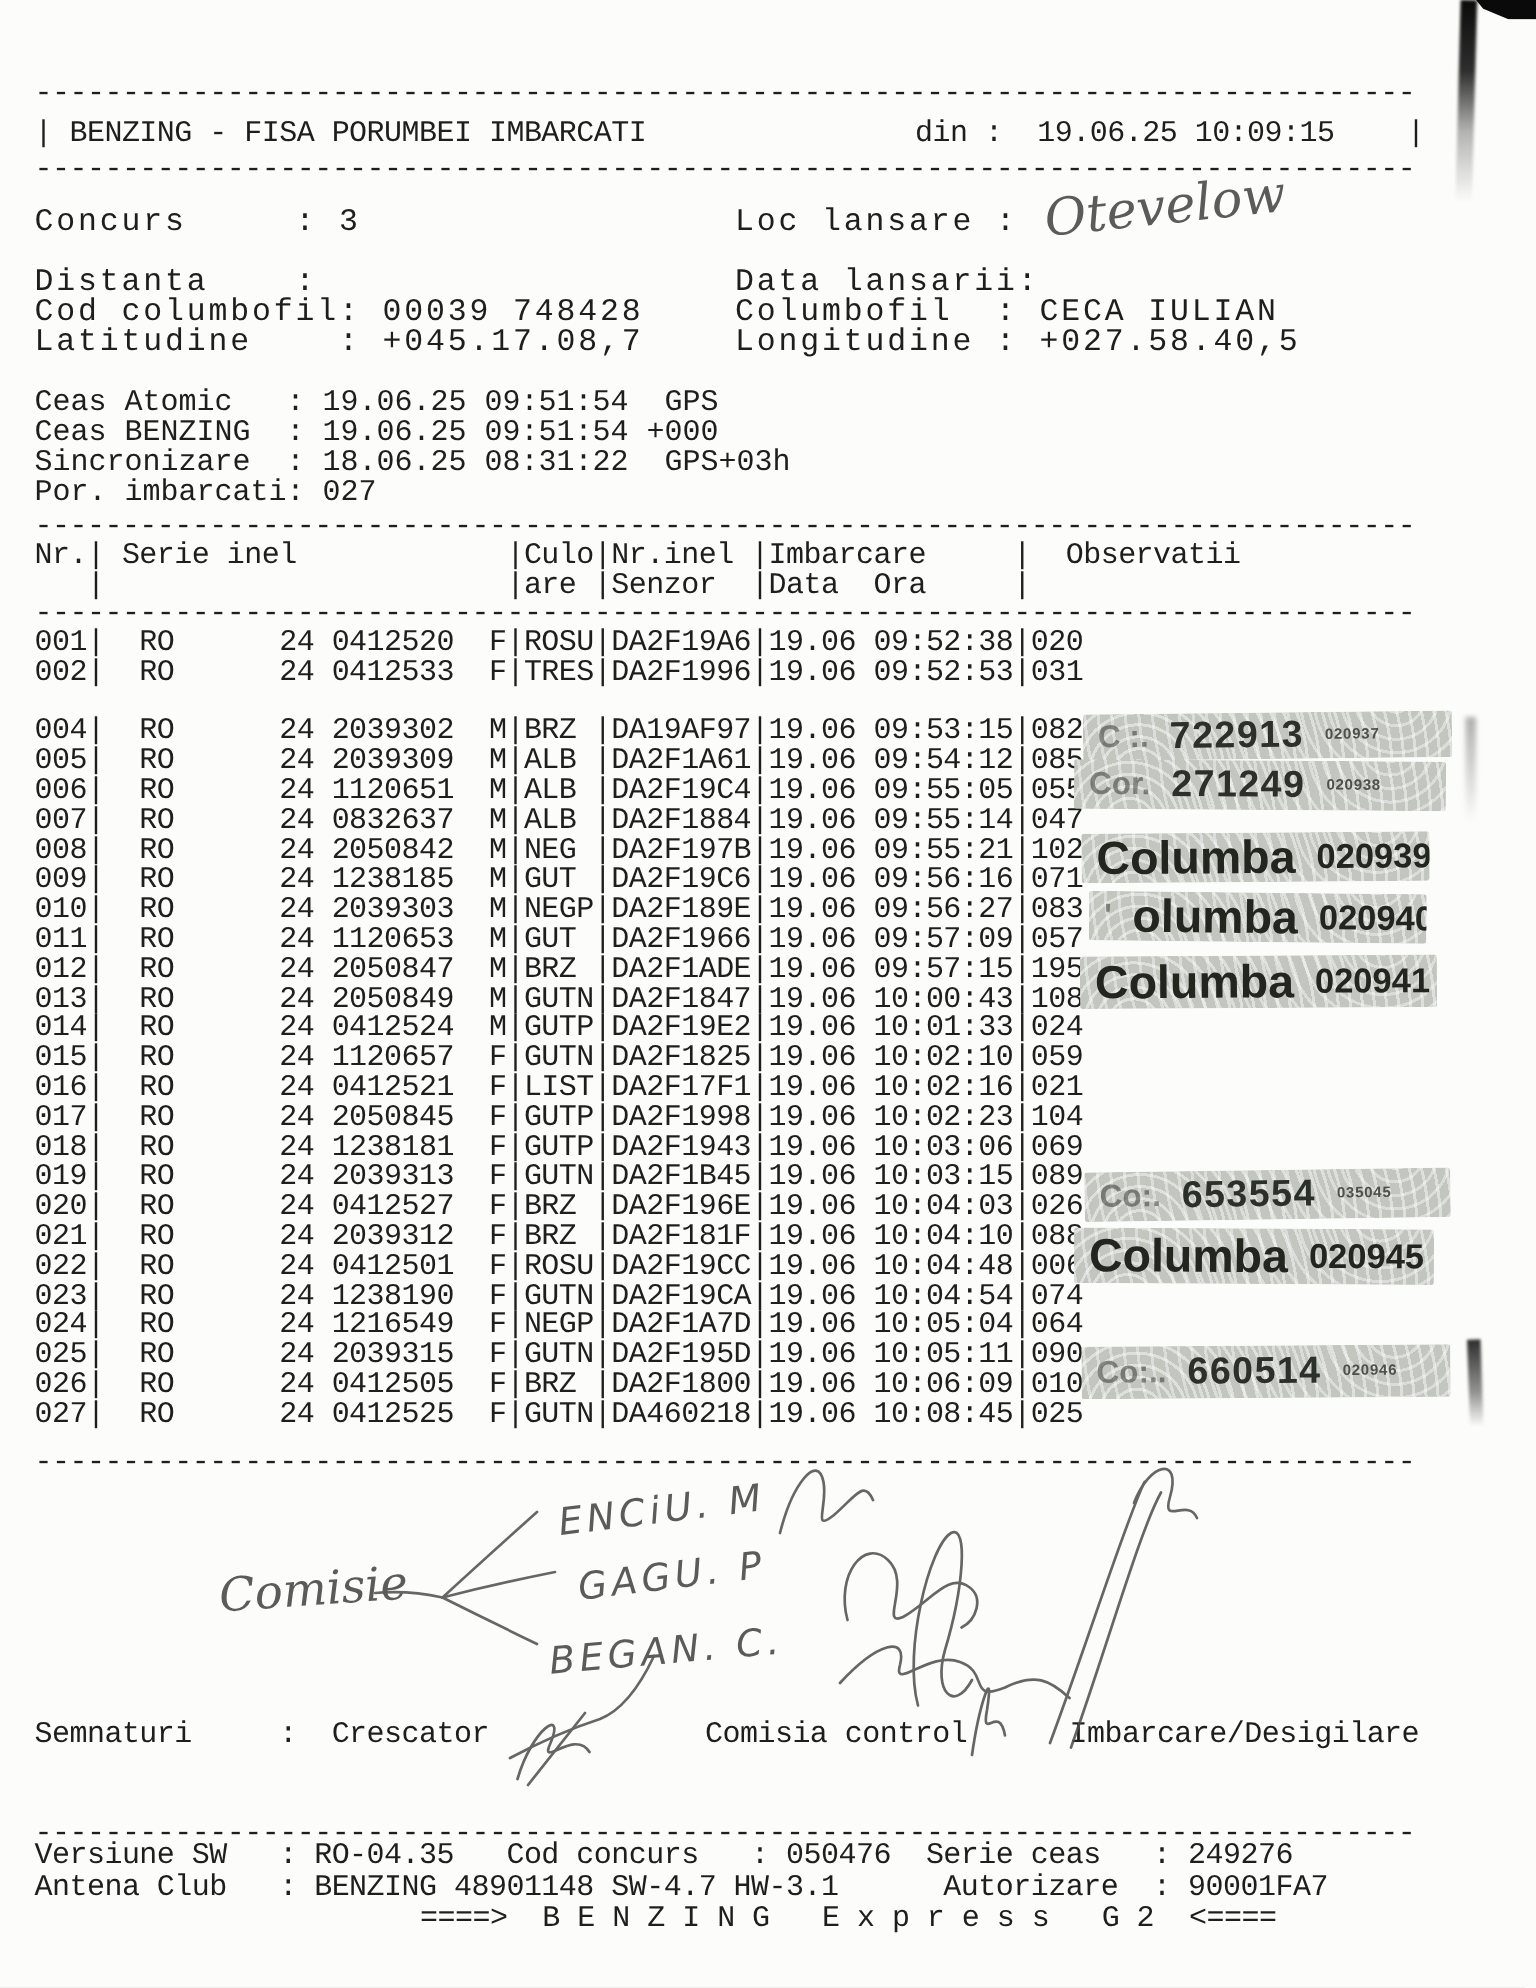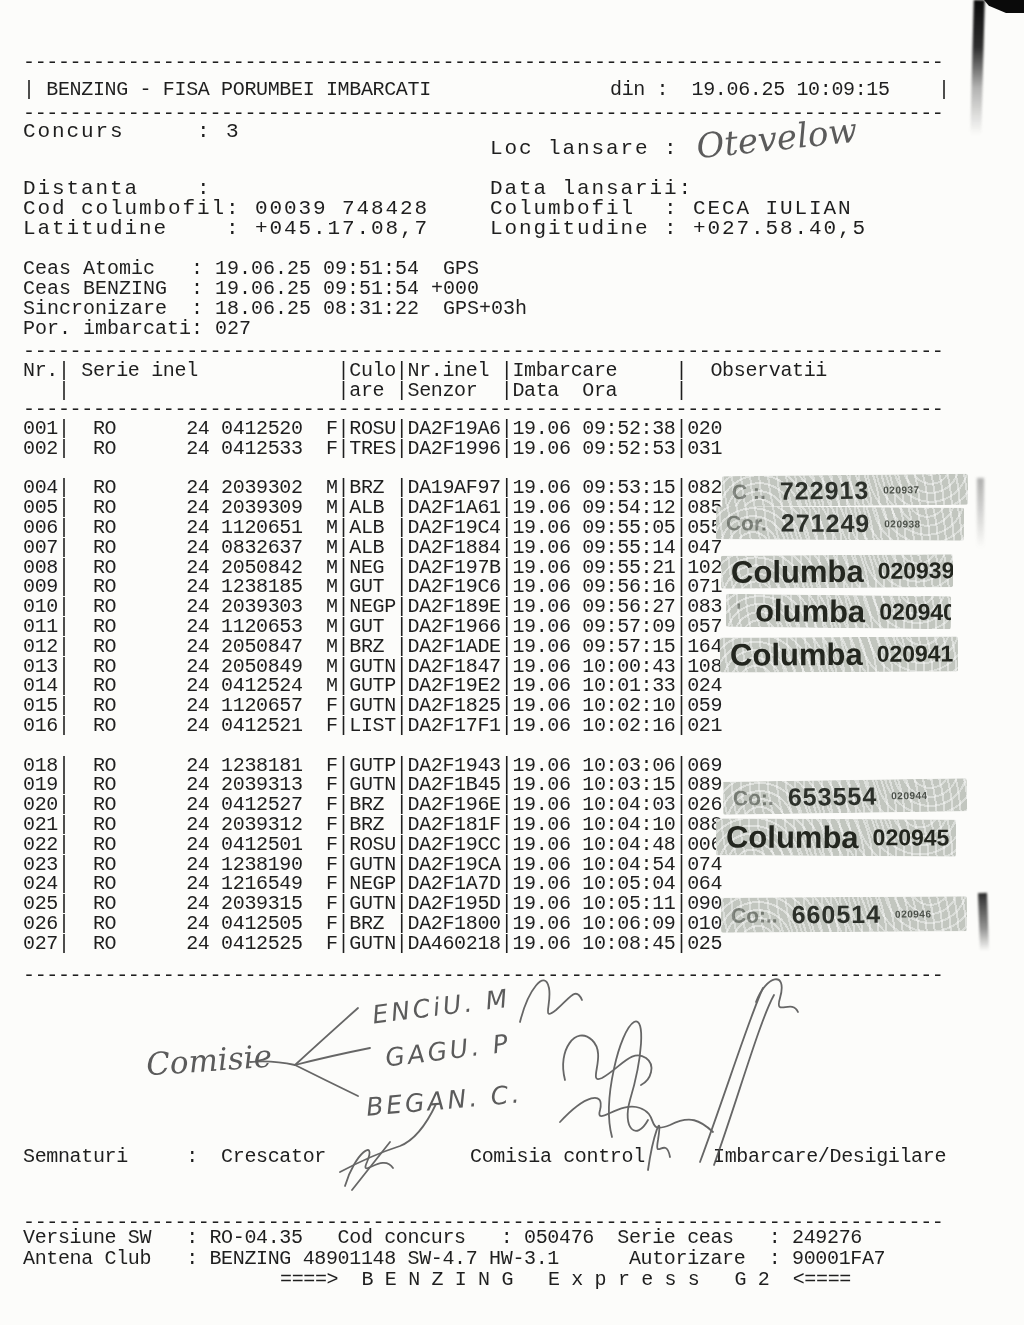--- a/index.html
+++ b/index.html
@@ -91,21 +91,21 @@
   <div class="artifact" style="left:977px;top:478px;width:7px;height:70px;filter:blur(1.6px);
               background:linear-gradient(to bottom,rgba(60,60,60,.4),rgba(120,120,120,0));"></div>
   <div class="artifact" style="left:979px;top:893px;width:9px;height:58px;transform:rotate(-2deg);filter:blur(1px);
               background:linear-gradient(to bottom,rgba(10,10,10,.85),rgba(40,40,40,.5) 60%,rgba(90,90,90,0));"></div>
 <div class="mono t" style="left: 23px; top: 53px;">-------------------------------------------------------------------------------</div>
     <div class="mono t" style="left: 23px; top: 104px;">-------------------------------------------------------------------------------</div>
     <div class="mono t" style="left: 23px; top: 342px;">-------------------------------------------------------------------------------</div>
     <div class="mono t" style="left: 23px; top: 400px;">-------------------------------------------------------------------------------</div>
     <div class="mono t" style="left: 23px; top: 966px;">-------------------------------------------------------------------------------</div>
     <div class="mono t" style="left: 23px; top: 1213px;">-------------------------------------------------------------------------------</div>
-    <div class="mono wide" style="left: 23px; top: 122px;">Concurs     : 3</div>
+    <div class="mono wide" style="left: 23px; top: 139px;">Concurs     : 3</div>
     <div class="mono wide" style="left: 23px; top: 179px;">Distanta    : </div>
     <div class="mono wide" style="left: 23px; top: 199px;">Cod columbofil: 00039 748428</div>
     <div class="mono wide" style="left: 23px; top: 219px;">Latitudine    : +045.17.08,7</div>
     <div class="mono wide" style="left: 490px; top: 139px;">Loc lansare : </div>
     <div class="mono wide" style="left: 490px; top: 179px; text-align: right;">Data lansarii: </div>
     <div class="mono wide" style="left: 490px; top: 199px;">Columbofil  : CECA IULIAN</div>
     <div class="mono wide" style="left: 490px; top: 219px;">Longitudine : +027.58.40,5</div>
     <div class="mono" style="left: 23px; top: 259px;">Ceas Atomic   : 19.06.25 09:51:54  GPS</div>
     <div class="mono" style="left: 23px; top: 279px;">Ceas BENZING  : 19.06.25 09:51:54 +000</div>
     <div class="mono" style="left: 23px; top: 299px;">Sincronizare  : 18.06.25 08:31:22  GPS+03h</div>
@@ -113,25 +113,26 @@
     <div class="mono t" style="left: 23px; top: 419px;">001|  RO      24 0412520  F|ROSU|DA2F19A6|19.06 09:52:38|020</div>
     <div class="mono t" style="left: 23px; top: 439px;">002|  RO      24 0412533  F|TRES|DA2F1996|19.06 09:52:53|031</div>
     <div class="mono t" style="left: 23px; top: 478px;">004|  RO      24 2039302  M|BRZ |DA19AF97|19.06 09:53:15|082</div>
     <div class="mono t" style="left: 23px; top: 498px;">005|  RO      24 2039309  M|ALB |DA2F1A61|19.06 09:54:12|085</div>
     <div class="mono t" style="left: 23px; top: 518px;">006|  RO      24 1120651  M|ALB |DA2F19C4|19.06 09:55:05|055</div>
     <div class="mono t" style="left: 23px; top: 538px;">007|  RO      24 0832637  M|ALB |DA2F1884|19.06 09:55:14|047</div>
     <div class="mono t" style="left: 23px; top: 558px; text-align: center;">008|  RO      24 2050842  M|NEG |DA2F197B|19.06 09:55:21|102</div>
     <div class="mono t" style="left: 23px; top: 577px;">009|  RO      24 1238185  M|GUT |DA2F19C6|19.06 09:56:16|071</div>
     <div class="mono t" style="left: 23px; top: 597px;">010|  RO      24 2039303  M|NEGP|DA2F189E|19.06 09:56:27|083</div>
     <div class="mono t" style="left: 23px; top: 617px;">011|  RO      24 1120653  M|GUT |DA2F1966|19.06 09:57:09|057</div>
-    <div class="mono t" style="left: 23px; top: 637px;">012|  RO      24 2050847  M|BRZ |DA2F1ADE|19.06 09:57:15|164</div>
+    <div class="mono t" style="left: 23px; top: 637px;">012|  RO      24 2050847  M|BRZ |DA2F1ADE|19.06 09:57:15|195</div>
     <div class="mono t" style="left: 23px; top: 657px;">013|  RO      24 2050849  M|GUTN|DA2F1847|19.06 10:00:43|108</div>
     <div class="mono t" style="left: 23px; top: 676px;">014|  RO      24 0412524  M|GUTP|DA2F19E2|19.06 10:01:33|024</div>
     <div class="mono t" style="left: 23px; top: 696px;">015|  RO      24 1120657  F|GUTN|DA2F1825|19.06 10:02:10|059</div>
     <div class="mono t" style="left: 23px; top: 716px;">016|  RO      24 0412521  F|LIST|DA2F17F1|19.06 10:02:16|021</div>
+    <div class="mono t" style="left: 23px; top: 736px;">017|  RO      24 2050845  F|GUTP|DA2F1998|19.06 10:02:23|104</div>
     <div class="mono t" style="left: 23px; top: 756px;">018|  RO      24 1238181  F|GUTP|DA2F1943|19.06 10:03:06|069</div>
     <div class="mono t" style="left: 23px; top: 775px;">019|  RO      24 2039313  F|GUTN|DA2F1B45|19.06 10:03:15|089</div>
     <div class="mono t" style="left: 23px; top: 795px;">020|  RO      24 0412527  F|BRZ |DA2F196E|19.06 10:04:03|026</div>
     <div class="mono t" style="left: 23px; top: 815px;">021|  RO      24 2039312  F|BRZ |DA2F181F|19.06 10:04:10|088</div>
     <div class="mono t" style="left: 23px; top: 835px;">022|  RO      24 0412501  F|ROSU|DA2F19CC|19.06 10:04:48|006</div>
     <div class="mono t" style="left: 23px; top: 855px;">023|  RO      24 1238190  F|GUTN|DA2F19CA|19.06 10:04:54|074</div>
     <div class="mono t" style="left: 23px; top: 874px;">024|  RO      24 1216549  F|NEGP|DA2F1A7D|19.06 10:05:04|064</div>
     <div class="mono t" style="left: 23px; top: 894px;">025|  RO      24 2039315  F|GUTN|DA2F195D|19.06 10:05:11|090</div>
     <div class="mono t" style="left: 23px; top: 914px;">026|  RO      24 0412505  F|BRZ |DA2F1800|19.06 10:06:09|010</div>
     <div class="mono t" style="left: 23px; top: 934px;">027|  RO      24 0412525  F|GUTN|DA460218|19.06 10:08:45|025</div>
@@ -154,21 +155,21 @@
       <span class="sw">olumba</span>
       <span class="sn">020940</span>
     </div>
     <div class="stamp" style="left: 720px; top: 637px; width: 218px; height: 35px; transform: rotate(-0.3deg);">
       <span class="sw">Columba</span>
       <span class="sn">020941</span>
     </div>
     <div class="stamp" style="left: 723px; top: 780px; width: 224px; height: 33px; transform: rotate(-0.8deg);">
       <span class="sp">Co:.</span>
       <span class="sb">653554</span>
-      <span class="ss">020944</span>
+      <span class="ss">035045</span>
     </div>
     <div class="stamp" style="left: 716px; top: 819px; width: 220px; height: 37px; transform: rotate(0.3deg);">
       <span class="sw">Columba</span>
       <span class="sn">020945</span>
     </div>
     <div class="stamp" style="left: 721px; top: 897px; width: 226px; height: 35px; transform: rotate(-0.4deg);">
       <span class="sp">Co:..</span>
       <span class="sb">660514</span>
       <span class="ss">020946</span>
     </div>

